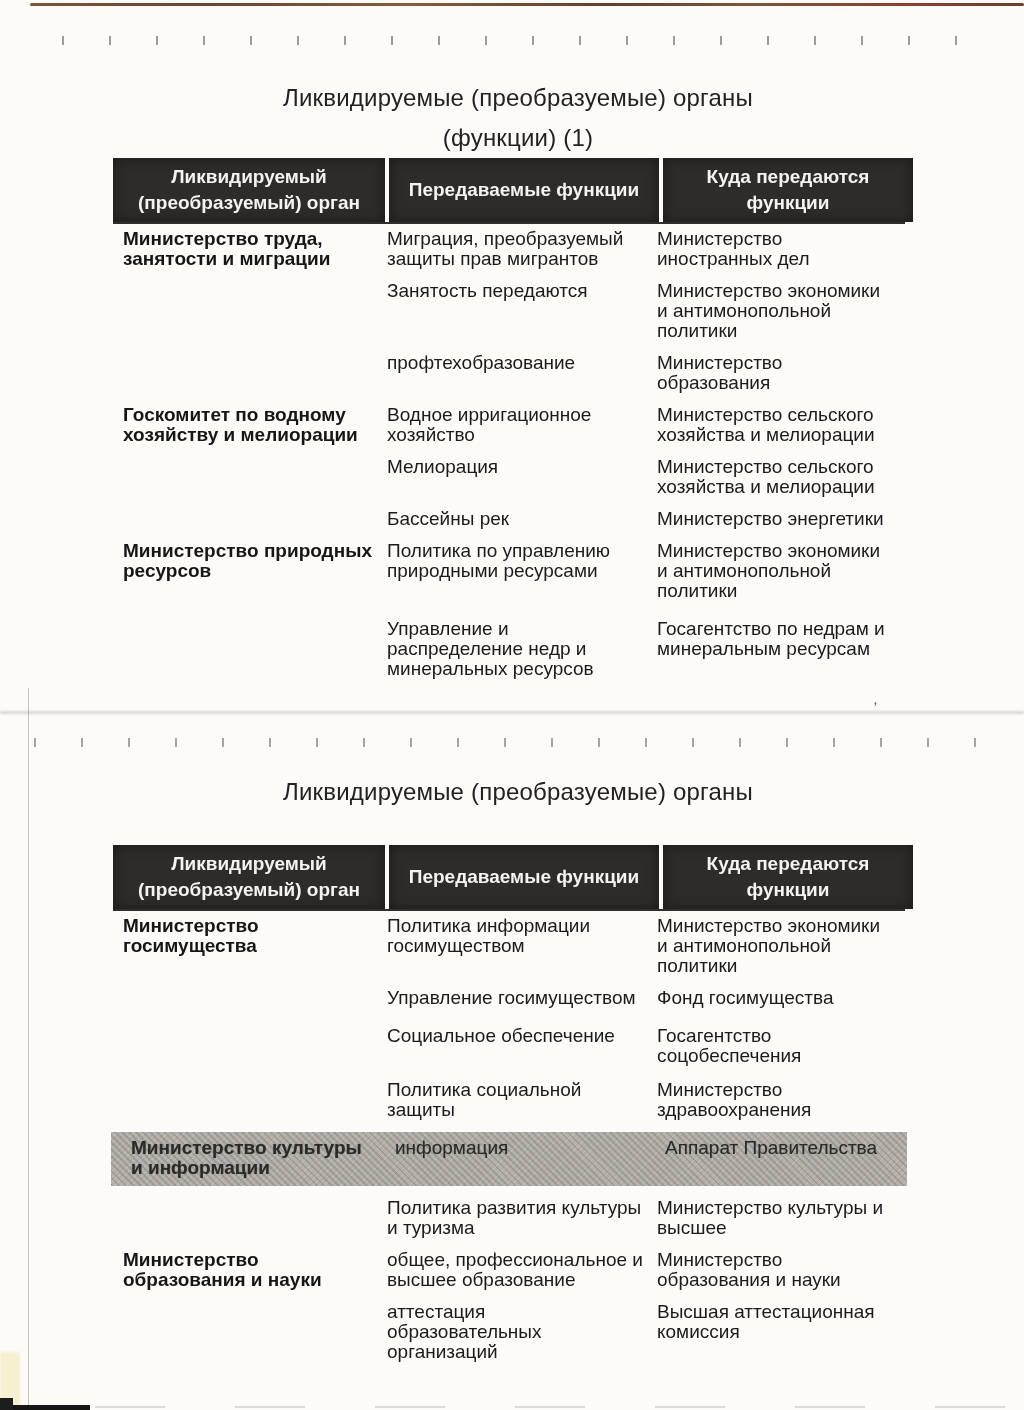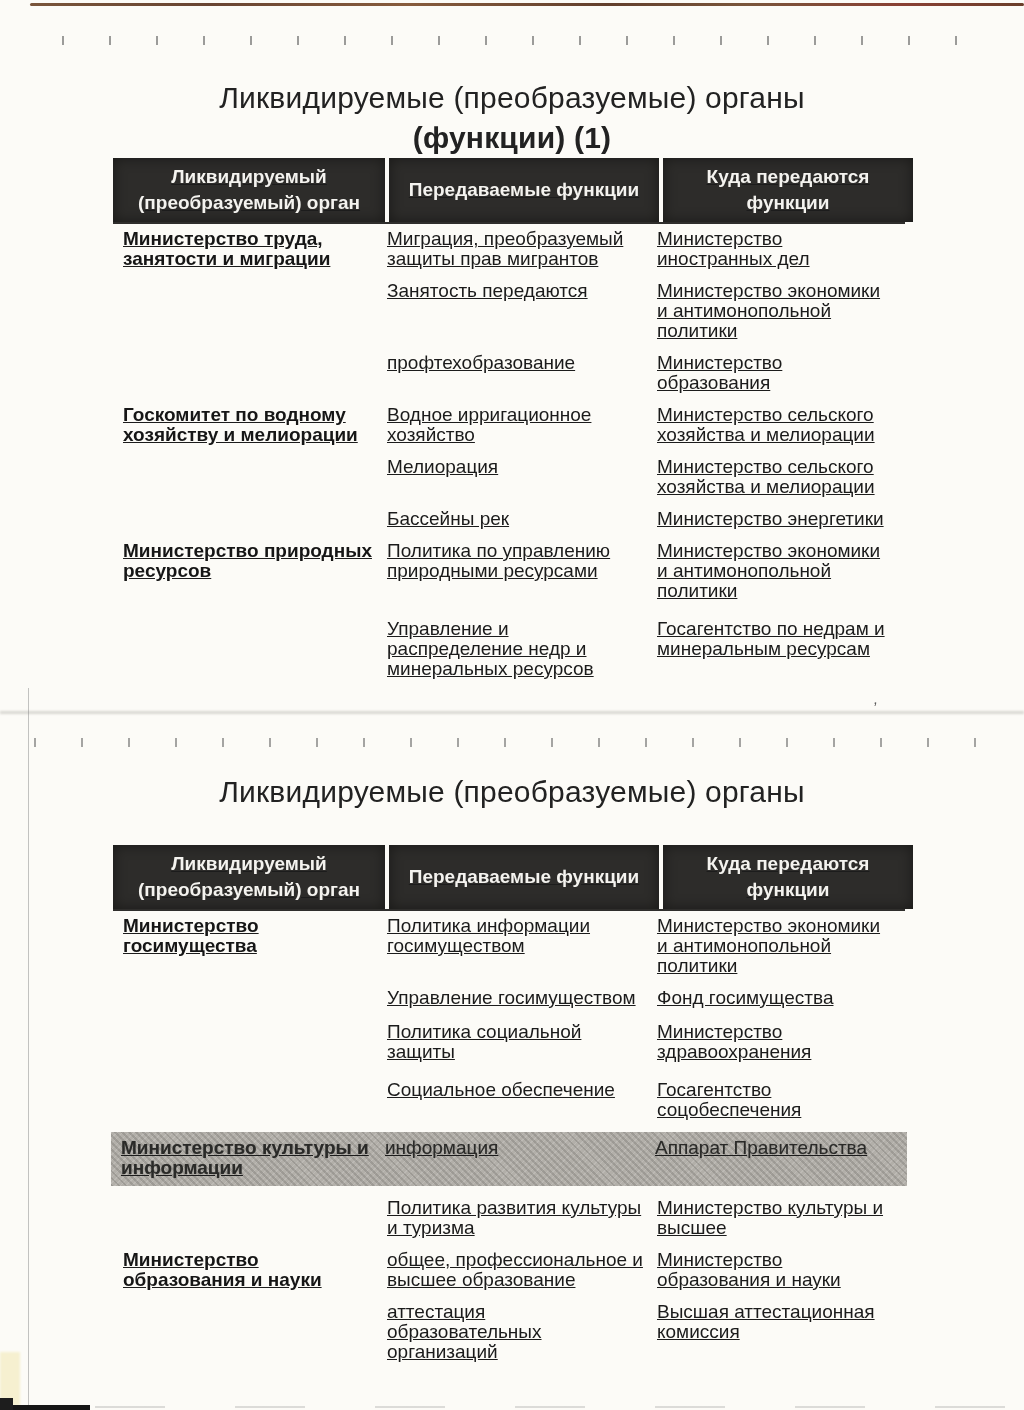--- a/index.html
+++ b/index.html
@@ -45,30 +45,30 @@
   .bottom-black-block{
     position:absolute;left:0;bottom:0;width:13px;height:12px;background:#1d1d1d;
   }
   .bottom-hairline{
     position:absolute;left:95px;right:0;bottom:2px;height:2px;opacity:.5;
     background:repeating-linear-gradient(90deg,rgba(110,110,110,.45) 0 70px,transparent 70px 140px);
   }
 
   
   .slide-title{
-    position:absolute;left:5px;width:1014px;text-align:center;
-    font-size:30px;line-height:40px;color:#222;letter-spacing:.2px;
+    position:absolute;left:11px;width:1014px;text-align:center;
+    font-size:24px;line-height:40px;color:#222;letter-spacing:.2px;
   }
   .slide-title .t1{display:block;}
-  .slide-title .t2{display:block;font-weight:bold;}
+  .slide-title .t2{display:block;}
   #title1{top:78px;}
   #title2{top:772px;}
 
   
-  .gov-table{position:absolute;left:113px;width:792px;text-decoration:underline;}
+  .gov-table{position:absolute;left:113px;width:792px;}
   #table1{top:158px;}
   #table2{top:845px;}
 
   .thead{
     display:grid;grid-template-columns:272px 270px 250px;column-gap:4px;
     background:#fcfbf7;
     border-bottom:2px solid #2f2e2c;
   }
   .thead .hcell{
     background:#2d2c2a;color:#f4f3ef;font-weight:bold;font-size:19px;line-height:26px;
@@ -89,21 +89,21 @@
   .trow .organ{font-weight:bold;padding-left:10px;color:#161616;}
   .trow.sp-lg{margin-top:18px;}
   .trow.sp-md{margin-top:14px;}
   .trow.highlight{
     background:#b2afa9;
     background-image:
       repeating-linear-gradient(45deg,rgba(80,78,74,.22) 0 2px,transparent 2px 5px),
       repeating-linear-gradient(-45deg,rgba(255,255,255,.14) 0 1px,transparent 1px 4px);
     padding:6px 0 8px;margin-left:-2px;margin-right:-2px;
   }
-  .trow.highlight .cell{color:#2a2a28;text-shadow:0 0 1px rgba(70,70,70,.4);}
+  .trow.highlight .cell{color:#2a2a28;text-shadow:0 0 1px rgba(70,70,70,.4);margin-left:10px;}
 </style>
 </head>
 <body>
 
 <div class="page">
 
   <div class="top-edge-line"></div>
   <div class="tick-row r1"></div>
   <div class="fold-shadow"></div>
   <span class="scan-mark">,</span>
@@ -183,29 +183,29 @@
       <div class="trow">
         <div class="cell organ">Министерство госимущества</div>
         <div class="cell func">Политика информации госимуществом</div>
         <div class="cell to">Министерство экономики и антимонопольной политики</div>
       </div>
       <div class="trow">
         <div class="cell organ"></div>
         <div class="cell func">Управление госимуществом</div>
         <div class="cell to">Фонд госимущества</div>
       </div>
+      <div class="trow sp-lg">
+        <div class="cell organ"></div>
+        <div class="cell func">Социальное обеспечение</div>
+        <div class="cell to">Госагентство соцобеспечения</div>
+      </div>
       <div class="trow sp-md">
         <div class="cell organ"></div>
         <div class="cell func">Политика социальной защиты</div>
         <div class="cell to">Министерство здравоохранения</div>
-      </div>
-      <div class="trow sp-lg">
-        <div class="cell organ"></div>
-        <div class="cell func">Социальное обеспечение</div>
-        <div class="cell to">Госагентство соцобеспечения</div>
       </div>
       <div class="trow highlight">
         <div class="cell organ">Министерство культуры и информации</div>
         <div class="cell func">информация</div>
         <div class="cell to">Аппарат Правительства</div>
       </div>
       <div class="trow">
         <div class="cell organ"></div>
         <div class="cell func">Политика развития культуры и туризма</div>
         <div class="cell to">Министерство культуры и высшее</div>

